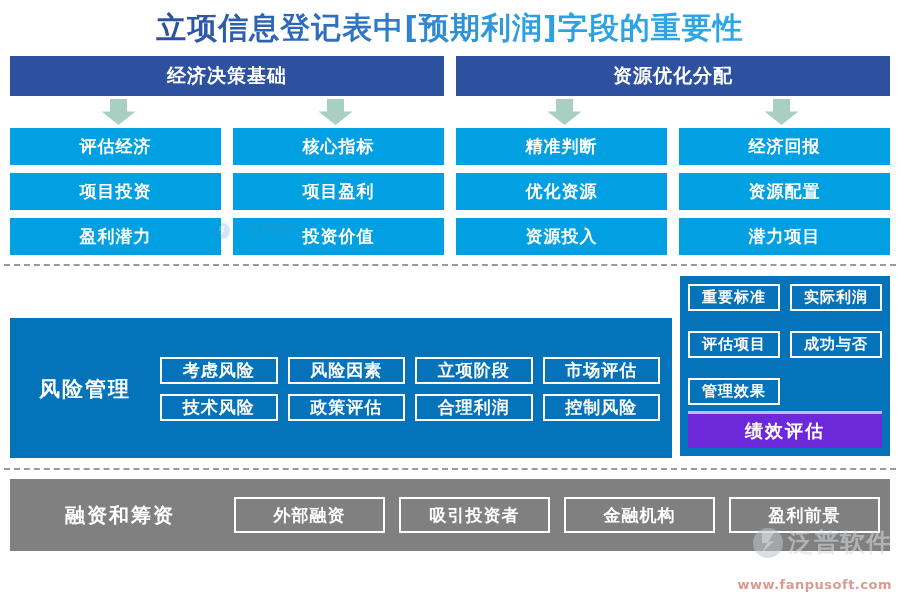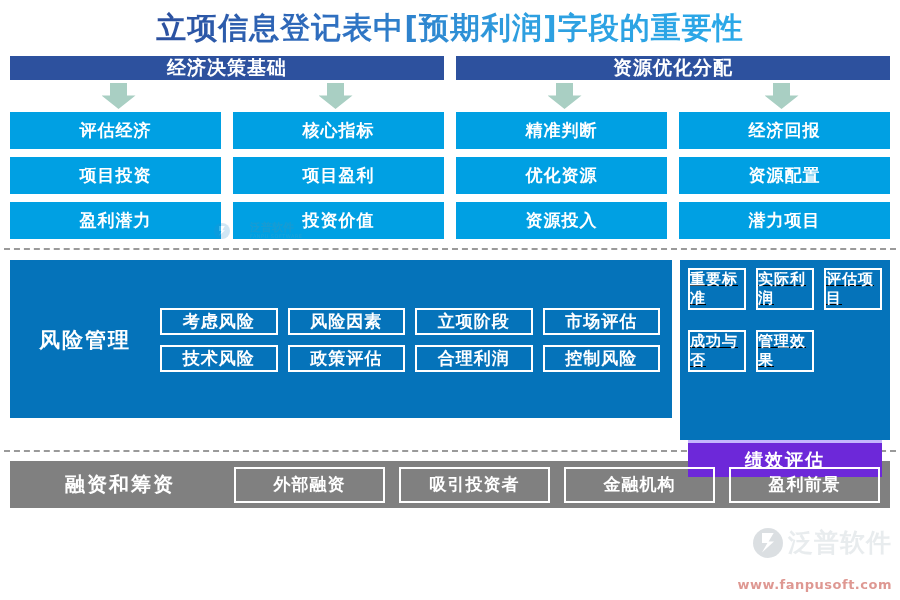--- a/index.html
+++ b/index.html
@@ -45,21 +45,21 @@
   .col {
     flex: 1 1 0;
     display: flex;
     flex-direction: column;
   }
   .col-header {
     background: #2d519e;
     color: #ffffff;
     font-size: 19px;
     font-weight: bold;
-    height: 24px;
+    height: 40px;
     display: flex;
     align-items: center;
     justify-content: center;
     letter-spacing: 1px;
   }
   .arrow-row {
     height: 32px;
     display: flex;
     position: relative;
   }
@@ -111,21 +111,22 @@
     box-sizing: border-box;
     margin-top: 10px;
   }
   .risk-panel {
     background: #0573ba;
     flex: 1 1 auto;
     display: flex;
     align-items: center;
     padding: 12px 12px 10px 0;
     box-sizing: border-box;
-    height: 158px;
+    height: 140px;
+    margin-top: 42px;
   }
   .risk-title {
     color: #ffffff;
     font-size: 21px;
     font-weight: bold;
     width: 150px;
     text-align: center;
     letter-spacing: 2px;
     flex: 0 0 150px;
   }
@@ -154,24 +155,23 @@
     display: flex;
     flex-direction: column;
     height: 180px;
     box-sizing: border-box;
     padding: 8px;
     gap: 6px;
   }
   .eval-grid {
     flex: 1 1 auto;
     display: grid;
-    grid-template-columns: 1fr 1fr 1fr;
+    grid-template-columns: 1fr 1fr;
     grid-template-rows: repeat(3, 1fr);
     gap: 20px 10px;
-    text-decoration: underline;
   }
   .eval-box {
     border: 2px solid #ffffff;
     color: #ffffff;
     font-size: 15px;
     font-weight: bold;
     display: flex;
     align-items: center;
     justify-content: center;
     letter-spacing: 1px;
@@ -187,21 +187,21 @@
     display: flex;
     align-items: center;
     justify-content: center;
     letter-spacing: 2px;
   }
 
   
   .section-bottom {
     margin: 0 10px;
     background: #808080;
-    height: 47px;
+    height: 72px;
     display: flex;
     align-items: center;
     padding: 0 10px;
     box-sizing: border-box;
     gap: 14px;
   }
   .fin-title {
     color: #ffffff;
     font-size: 20px;
     font-weight: bold;

